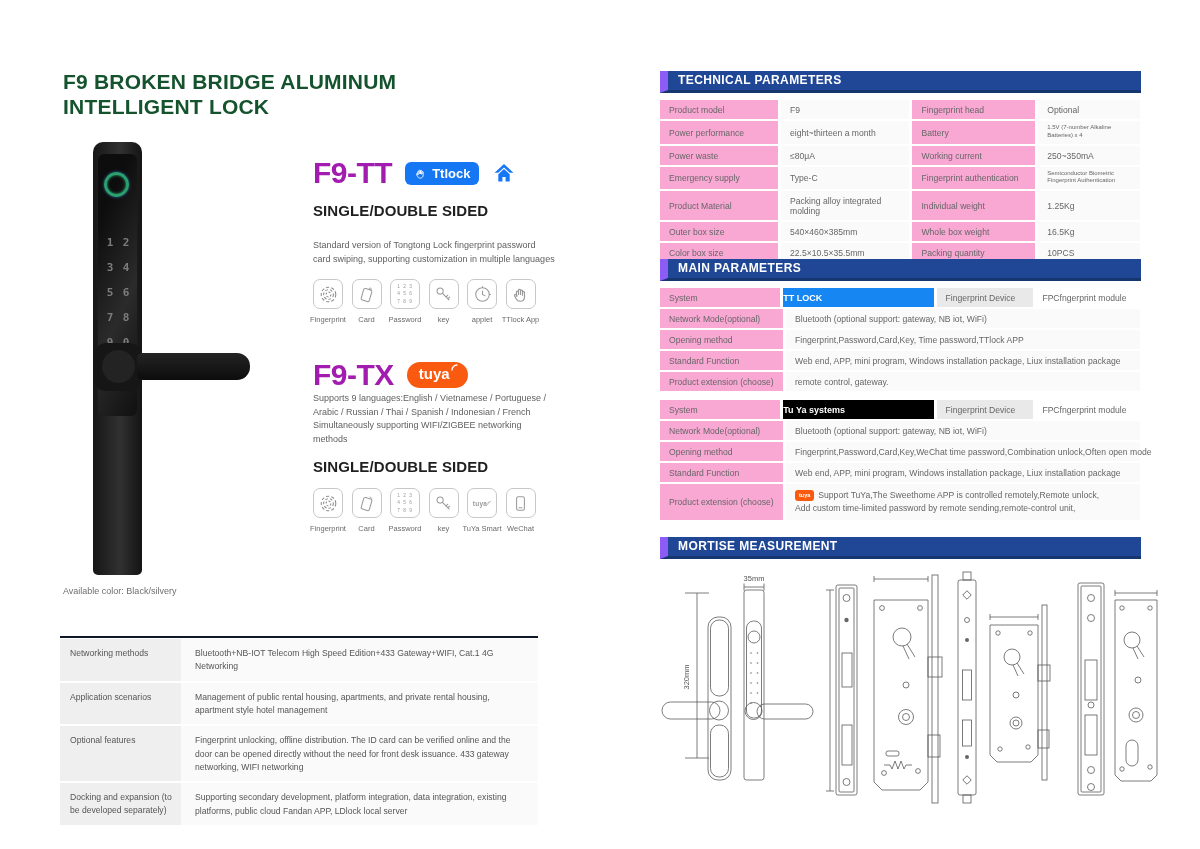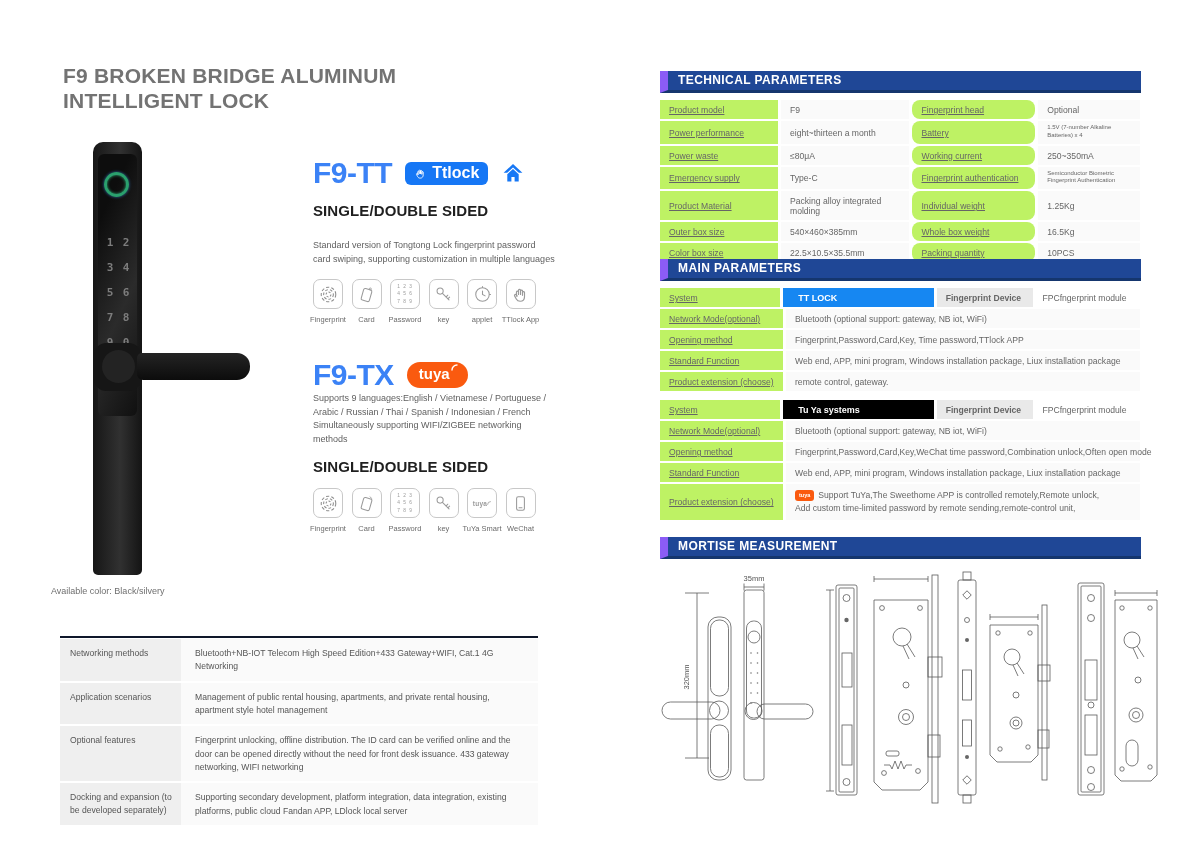--- a/index.html
+++ b/index.html
@@ -1,21 +1,21 @@
 <!DOCTYPE html>
 <html><head>
 <meta charset="utf-8">
 <style>
   * { margin:0; padding:0; box-sizing:border-box; }
   html,body { background:#ffffff; }
   body { width:1200px; height:849px; position:relative; font-family:"Liberation Sans", sans-serif; overflow:hidden; }
   .page { position:absolute; inset:0; background:#fff; }
 
   
-  .main-title { position:absolute; left:63px; top:64px; font-size:21px; font-weight:bold; color:#737373; line-height:1.18; letter-spacing:.2px; }
+  .main-title { position:absolute; left:63px; top:70px; font-size:21px; font-weight:bold; color:#14532d; line-height:1.18; letter-spacing:.2px; }
 
   
   .lock { position:absolute; left:85px; top:142px; width:180px; height:433px; }
   .lock-bar { position:absolute; left:8px; top:0; width:49px; height:433px; border-radius:10px 10px 5px 5px;
               background:linear-gradient(90deg,#161616,#313131 55%,#141414); }
   .lock-panel { position:absolute; left:13px; top:12px; width:39px; height:262px; border-radius:6px;
               background:linear-gradient(115deg,#0d0d0d 20%,#2b2b2b 60%,#101010); }
   .fp-ring { position:absolute; left:19px; top:30px; width:25px; height:25px; border-radius:50%;
              border:3px solid #2aa06e; box-shadow:0 0 3px #2aa06e inset, 0 0 3px #2f6fb0; }
   .keypad { position:absolute; left:17px; top:94px; width:32px; display:grid; grid-template-columns:1fr 1fr;
@@ -23,65 +23,65 @@
             font-size:11px; font-weight:bold; color:#7d7d7d; }
   .handle-hub { position:absolute; left:9px; top:201px; width:47px; height:48px; background:#161616; border-radius:12px; }
   .handle-knob { position:absolute; left:17px; top:208px; width:33px; height:33px; background:#232323; border-radius:50%; }
   .handle-arm { position:absolute; left:52px; top:211px; width:113px; height:27px; border-radius:5px 13px 13px 6px;
                 background:linear-gradient(#242424,#0c0c0c); }
 
   .prod { position:absolute; left:313px; width:250px; }
   .prod1 { top:156px; }
   .prod2 { top:358px; }
   .model-row { display:flex; align-items:center; gap:13px; }
-  .model-title { font-size:30px; font-weight:bold; color:#3b82f6; letter-spacing:-.5px; }
+  .model-title { font-size:30px; font-weight:bold; color:#a21caf; letter-spacing:-.5px; }
   .badge-ttlock { display:inline-flex; align-items:center; gap:5px; background:#1677f5; color:#fff;
-                  height:23px; padding:0 9px; border-radius:6px; font-size:16px; font-weight:bold; }
+                  height:23px; padding:0 9px; border-radius:6px; font-size:13px; font-weight:bold; }
   .home-svg { display:block; }
   .badge-tuya { display:inline-flex; align-items:flex-start; background:#fa5a0f; color:#fff; height:26px;
                 padding:4px 10px 0 12px; border-radius:13px; font-size:15px; font-weight:bold; line-height:1.1; }
   .badge-tuya .curl { margin:-2px 0 0 1px; }
   .sub-title { font-size:15px; font-weight:bold; color:#1f1f1f; margin-top:12px; letter-spacing:.1px; }
   .desc { font-size:9px; color:#5f5f5f; line-height:1.5; margin-top:20px; width:242px; }
   .feats { display:flex; margin-top:13px; }
   .feat { width:30px; margin-right:8.5px; display:flex; flex-direction:column; align-items:center; }
   .fbox { width:30px; height:30px; border:1px solid #c8c8c8; border-radius:7px; display:flex;
           align-items:center; justify-content:center; color:#979797; background:#fff; }
   .flabel { font-size:7.5px; color:#6b6b6b; margin-top:6px; white-space:nowrap; }
   .pwbox { font-size:4.8px; color:#9a9a9a; line-height:1.55; text-align:center; letter-spacing:1px; }
   .tuya-mini-text { font-size:6.5px; color:#9a9a9a; font-weight:bold; letter-spacing:.3px; }
-  .avail { position:absolute; left:51px; top:586px; font-size:9px; color:#6f6f6f; }
+  .avail { position:absolute; left:63px; top:586px; font-size:9px; color:#6f6f6f; }
 
   
   .spec { position:absolute; left:60px; top:636px; width:478px; border-top:2px solid #0f172a; padding-top:1px; }
   .spec-row { display:flex; margin-bottom:2px; }
   .spec-lab { width:121px; background:#efefef; font-size:8.6px; color:#555; padding:8px 8px 7px 10px; line-height:1.45; }
   .spec-val { flex:1; background:#fafafa; font-size:8.6px; color:#555; padding:8px 10px 7px 14px; line-height:1.55; }
 
   
   .tbar { position:absolute; left:660px; width:481px; height:22px; background:#1f4796; color:#fff;
           font-size:12px; font-weight:bold; line-height:19px; padding-left:10px; letter-spacing:.4px;
           border-left:8px solid #8b5cf6; border-bottom:3px solid #15366e; }
   .bar1 { top:71px; } .bar2 { top:259px; } .bar3 { top:537px; }
 
   
   .rtable { position:absolute; left:660px; width:480px; }
   .tp { top:100px; }
   .trow { display:flex; margin-bottom:2px; }
   .cell { font-size:8.6px; color:#666; padding:5px 4px 4px 9px; min-height:19px; display:flex; align-items:center; }
-  .lab { background:#bef264;text-decoration:underline; }
+  .lab { background:#f9a8d4; }
   .val { background:#fafafa; }
-  .w1 { width:123px; } .w2 { width:134px; margin-left:3px; } .w3 { width:128px; margin-left:3px;border-radius:8px; } .w4 { width:106px; margin-left:3px; }
+  .w1 { width:123px; } .w2 { width:134px; margin-left:3px; } .w3 { width:128px; margin-left:3px; } .w4 { width:106px; margin-left:3px; }
   .tiny { font-size:6px; line-height:1.3; display:block; padding-top:3px; }
 
   .mp1 { top:288px; } .mp2 { top:400px; }
-  .sys-val { margin-left:3px; width:154px; color:#fff; font-weight:bold; font-size:9px; padding-left:15px; display:flex; align-items:center; }
+  .sys-val { margin-left:3px; width:154px; color:#fff; font-weight:bold; font-size:9px; padding-left:0; display:flex; align-items:center; }
   .sys-blue { background:#1687f2; }
   .sys-orange { background:#000000; }
-  .dev-lab { margin-left:3px; width:99px; background:#e9e9e9;font-weight:bold; }
+  .dev-lab { margin-left:3px; width:99px; background:#e9e9e9; }
   .dev-val { margin-left:3px; width:106px; background:#ffffff; padding-left:6px; }
   .mval { margin-left:3px; width:354px; white-space:nowrap; }
   .ext { align-items:flex-start; line-height:1.55; white-space:normal; display:block; padding-top:5px; }
   .mini-tuya { display:inline-block; background:#fa5a0f; color:#fff; border-radius:3px; font-size:5.5px;
                font-weight:bold; padding:1px 4px; margin-right:4px; vertical-align:1px; }
 
   .mortise-svg { position:absolute; left:660px; top:565px; }
   .mortise-svg text { font-family:"Liberation Sans", sans-serif; }
 </style>
 </head>

